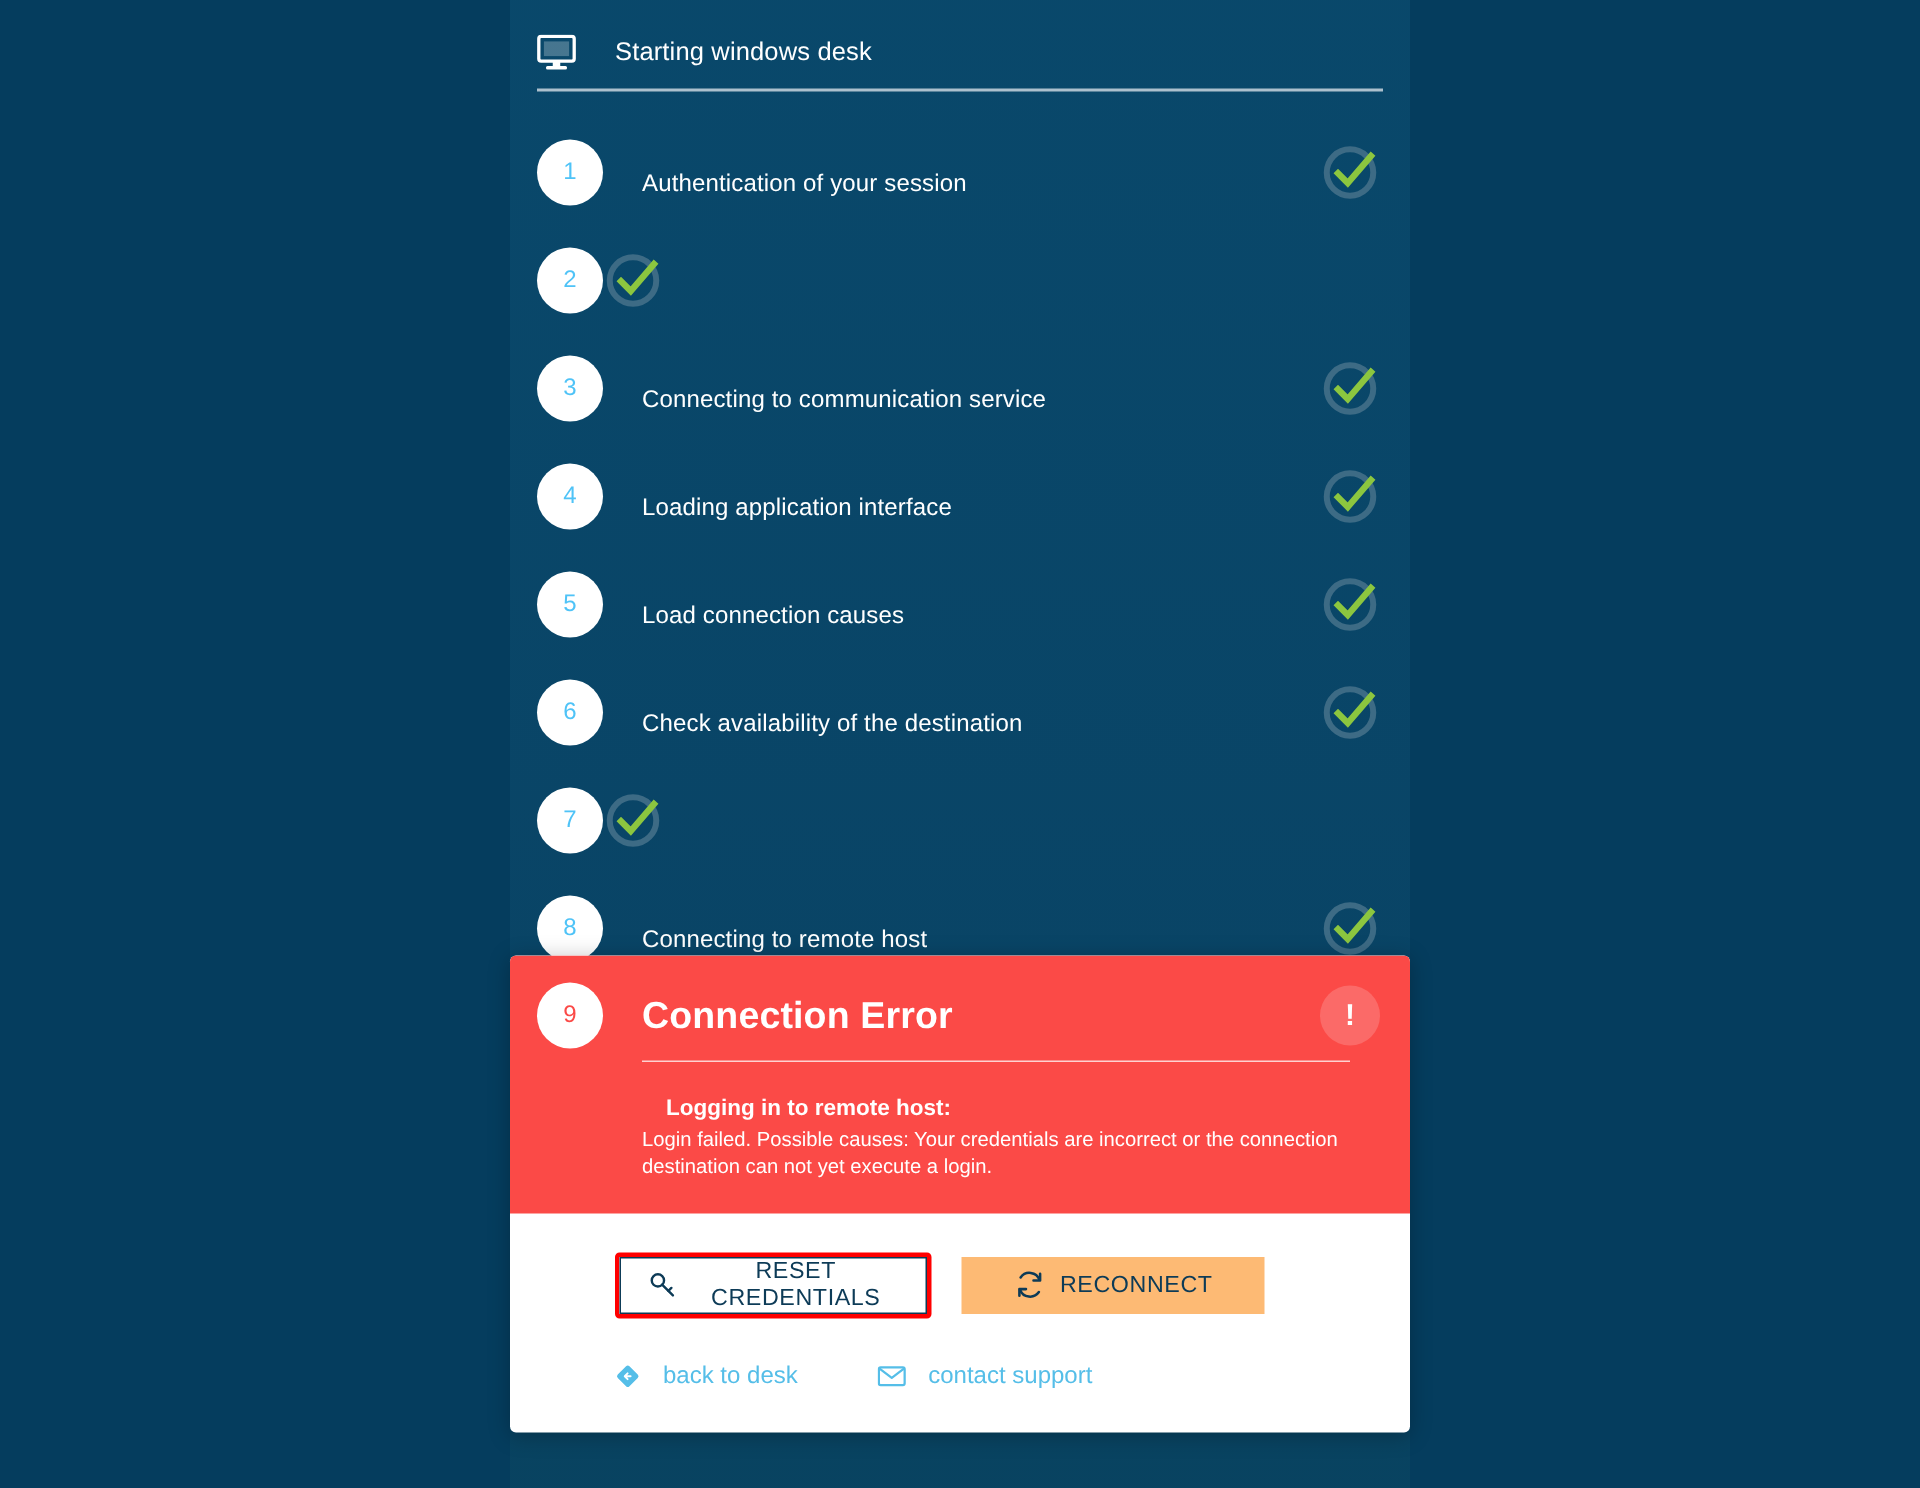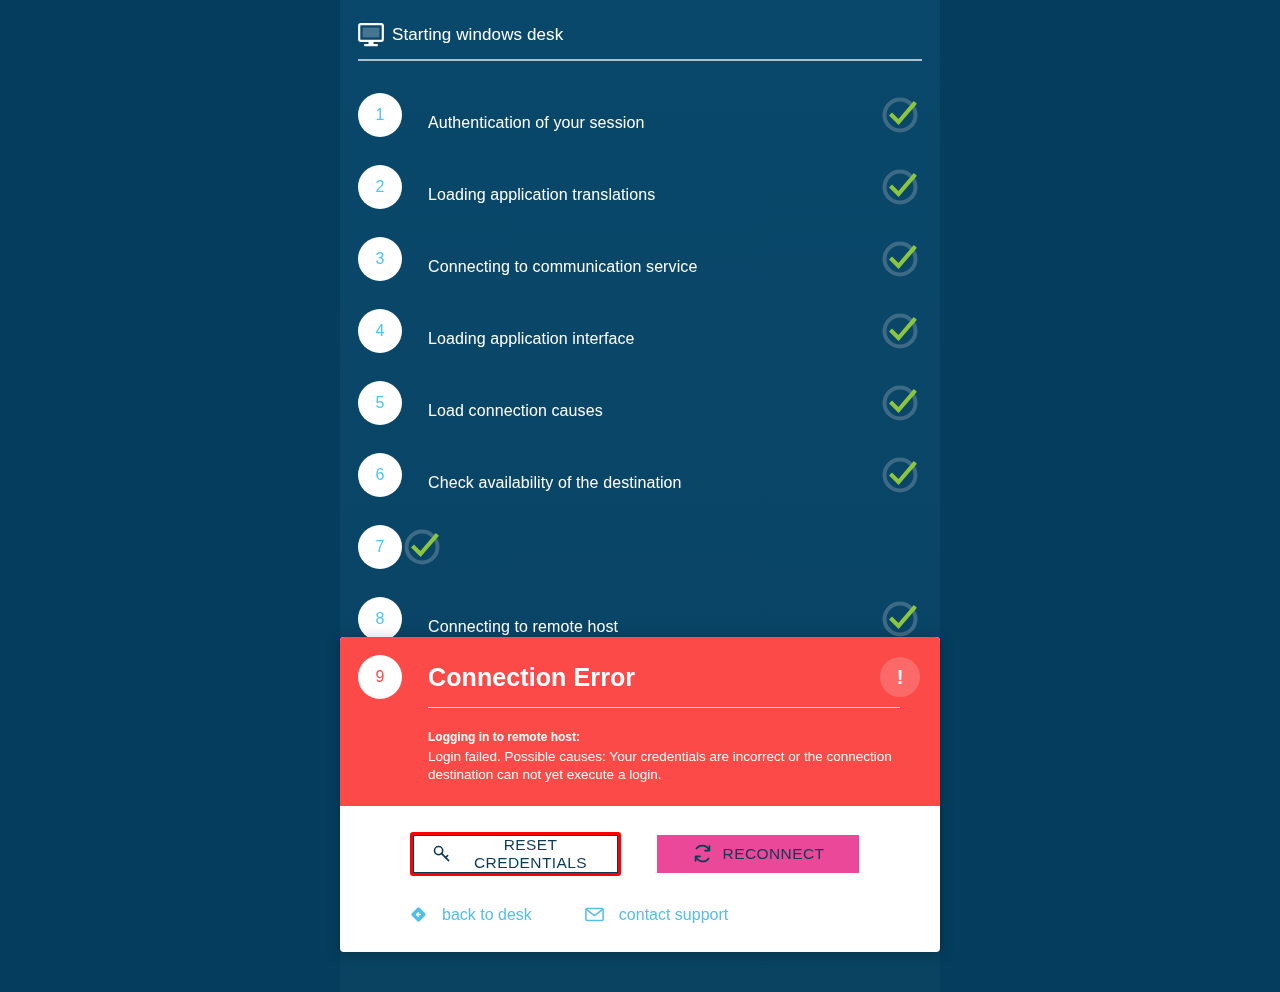--- a/index.html
+++ b/index.html
@@ -37,21 +37,21 @@
 
   
   .header {
     position: absolute;
     left: 0;
     top: 18px;
     width: 600px;
     padding: 0 20px 0 18px;
     display: flex;
     align-items: center;
-    gap: 8px;
+    gap: 26px;
     height: 34px;
   }
   .monitor-icon { width: 26px; height: 24px; display: block; flex: none; }
   .header-title {
     color: #ffffff;
     font-size: 17px;
     letter-spacing: 0.1px;
     white-space: nowrap;
   }
   .header-rule {
@@ -162,23 +162,24 @@
   .error-rule {
     margin: 8px 20px 0 70px;
     height: 1px;
     background: rgba(255,255,255,0.75);
   }
   .error-body {
     margin: 22px 18px 0 70px;
     color: #ffffff;
   }
   .error-body-title {
-    font-size: 12px;
+    font-size: 15px;
     font-weight: bold;
     margin-bottom: 4px;
+    margin-left: 16px;
   }
   .error-body-text {
     font-size: 13.5px;
     line-height: 1.33;
     max-width: 468px;
   }
 
   
   .actions {
     display: flex;
@@ -205,23 +206,23 @@
     cursor: pointer;
     border: none;
     font-family: "Liberation Sans", sans-serif;
   }
   .btn-outline {
     background: #ffffff;
     border: 1px solid #0d3b57;
     width: 205px;
   }
   .btn-primary {
-    background: #ec4899;
+    background: #fdba74;
     width: 202px;
-    margin-left: 36px;
+    margin-left: 20px;
   }
   .btn svg { flex: none; display: block; }
 
   
   .links {
     display: flex;
     align-items: center;
     padding: 30px 0 28px 0;
   }
   .link {
@@ -265,21 +266,20 @@
       <div class="step-check">
         <svg viewBox="0 0 42 42" fill="none">
           <circle cx="20" cy="21" r="15.5" stroke="#3d6b85" stroke-width="4"></circle>
           <path d="M12 21.5 L18.5 28 L34 10" stroke="#8CC63F" stroke-width="4.2" stroke-linecap="square" stroke-linejoin="miter" fill="none"></path>
         </svg>
       </div>
     </div>
 
     <div class="step">
       <div class="step-num">2</div>
-      <div class="step-label">Loading application translations</div>
       <div class="step-check">
         <svg viewBox="0 0 42 42" fill="none">
           <circle cx="20" cy="21" r="15.5" stroke="#3d6b85" stroke-width="4"></circle>
           <path d="M12 21.5 L18.5 28 L34 10" stroke="#8CC63F" stroke-width="4.2" stroke-linecap="square" stroke-linejoin="miter" fill="none"></path>
         </svg>
       </div>
     </div>
 
     <div class="step">
       <div class="step-num">3</div>

